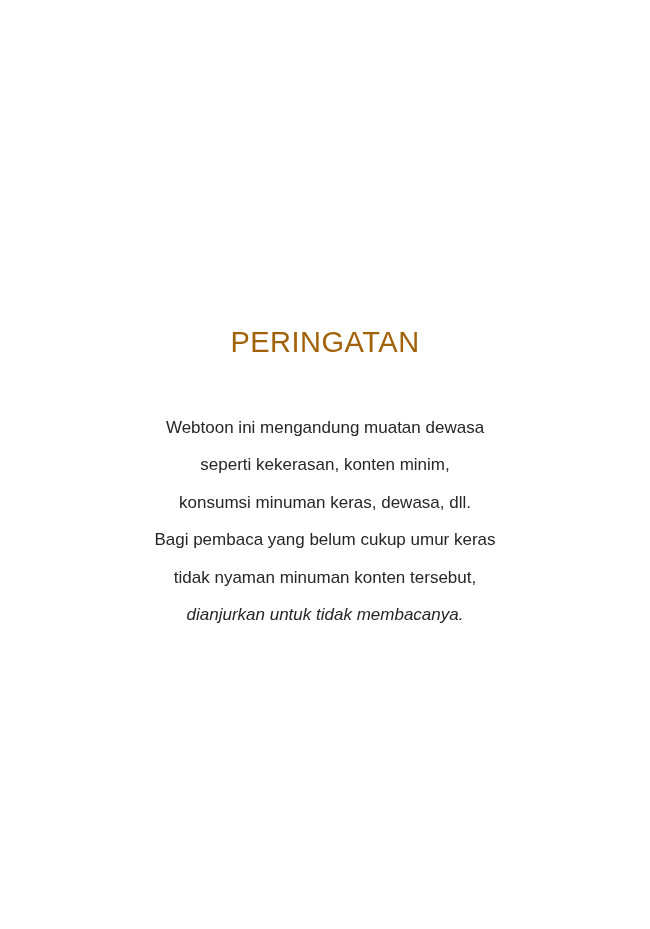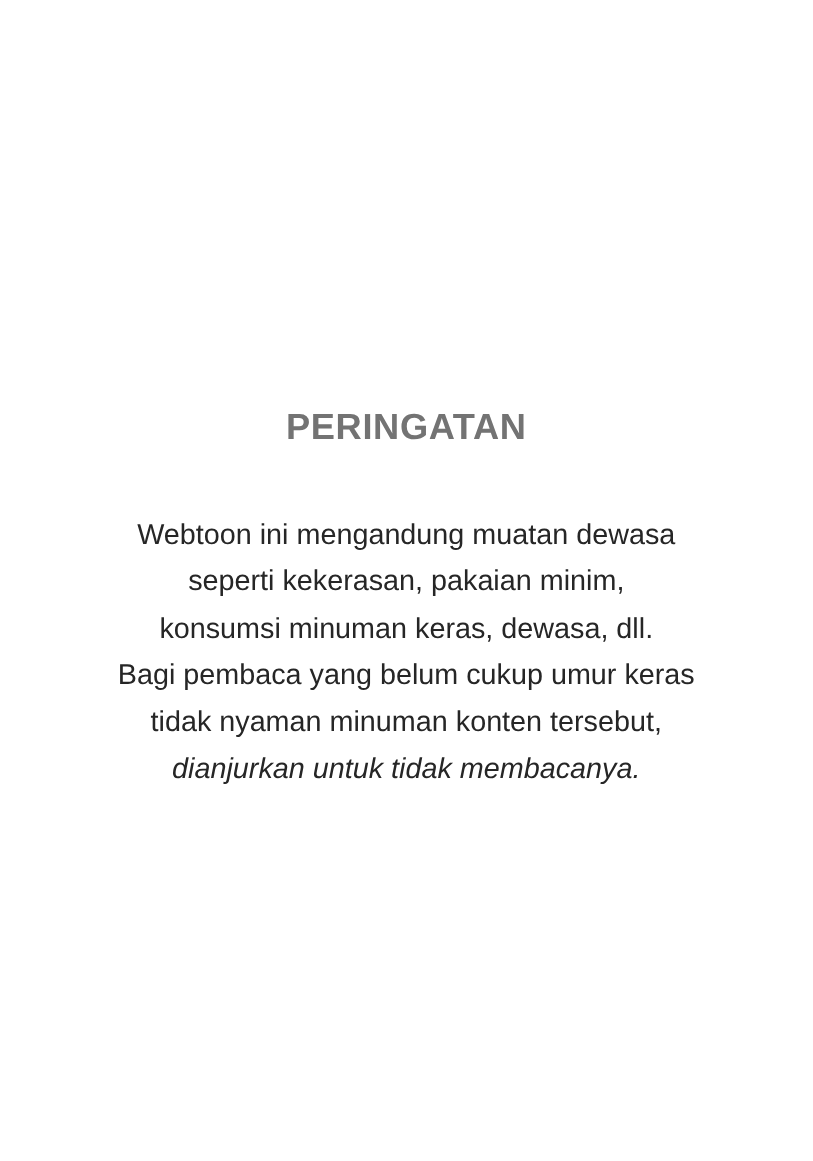--- a/index.html
+++ b/index.html
@@ -17,43 +17,43 @@
   }
   .content {
     position: absolute;
     top: 327px;
     left: 0;
     width: 100%;
     text-align: center;
   }
   .warning-title {
     font-size: 29px;
-    font-weight: bold;
+    font-weight: normal;
     letter-spacing: 0.5px;
-    color: #737373;
+    color: #a16207;
     line-height: 1.1;
   }
   .warning-body {
     margin-top: 50px;
-    font-size: 23px;
+    font-size: 17px;
     color: #262626;
     line-height: 37.5px;
     font-weight: 400;
   }
   .warning-line { white-space: nowrap; }
   .warning-line.italic { font-style: italic; text-align: center; }
 </style>
 </head>
 <body>
 
 <div class="page">
   <div class="content">
     <div class="warning-title">PERINGATAN</div>
     <div class="warning-body">
       <div class="warning-line">Webtoon ini mengandung muatan dewasa</div>
-      <div class="warning-line">seperti kekerasan, pakaian minim,</div>
+      <div class="warning-line">seperti kekerasan, konten minim,</div>
       <div class="warning-line">konsumsi minuman keras, dewasa, dll.</div>
       <div class="warning-line">Bagi pembaca yang belum cukup umur keras</div>
       <div class="warning-line">tidak nyaman minuman konten tersebut,</div>
       <div class="warning-line italic">dianjurkan untuk tidak membacanya.</div>
     </div>
   </div>
 </div>
 
 </body></html>

